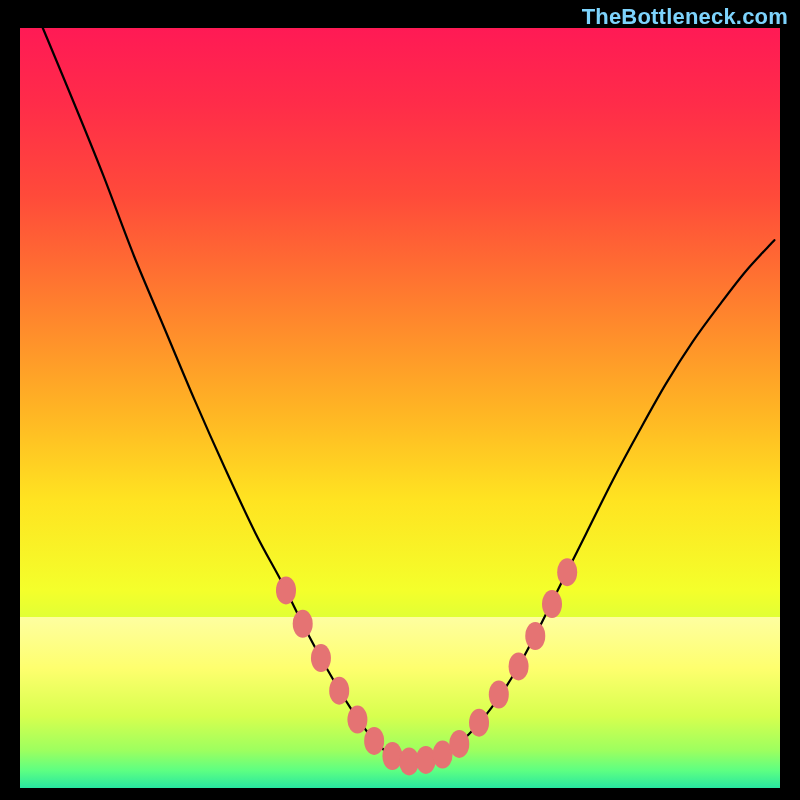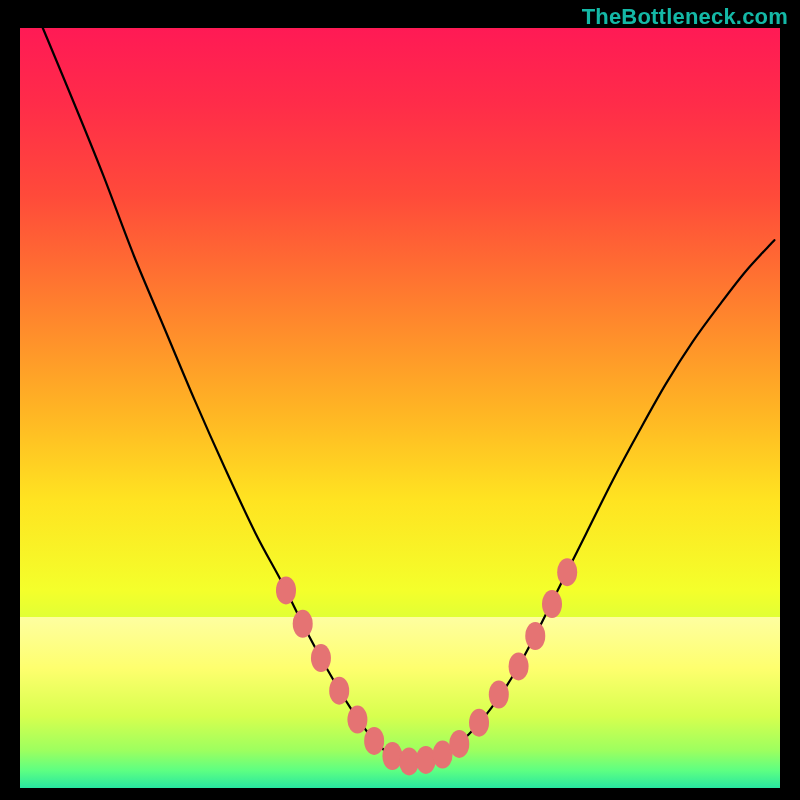--- a/index.html
+++ b/index.html
@@ -16,21 +16,21 @@
     width: 800px;
     height: 800px;
     background: #000000;
   }
   .watermark {
     position: absolute;
     top: 4px;
     right: 12px;
     font-size: 22px;
     font-weight: 600;
-    color: #14b8a6;
+    color: #7dd3fc;
     letter-spacing: 0.2px;
     z-index: 30;
   }
   svg {
     position: absolute;
     left: 0;
     top: 0;
     z-index: 10;
   }
 </style>

